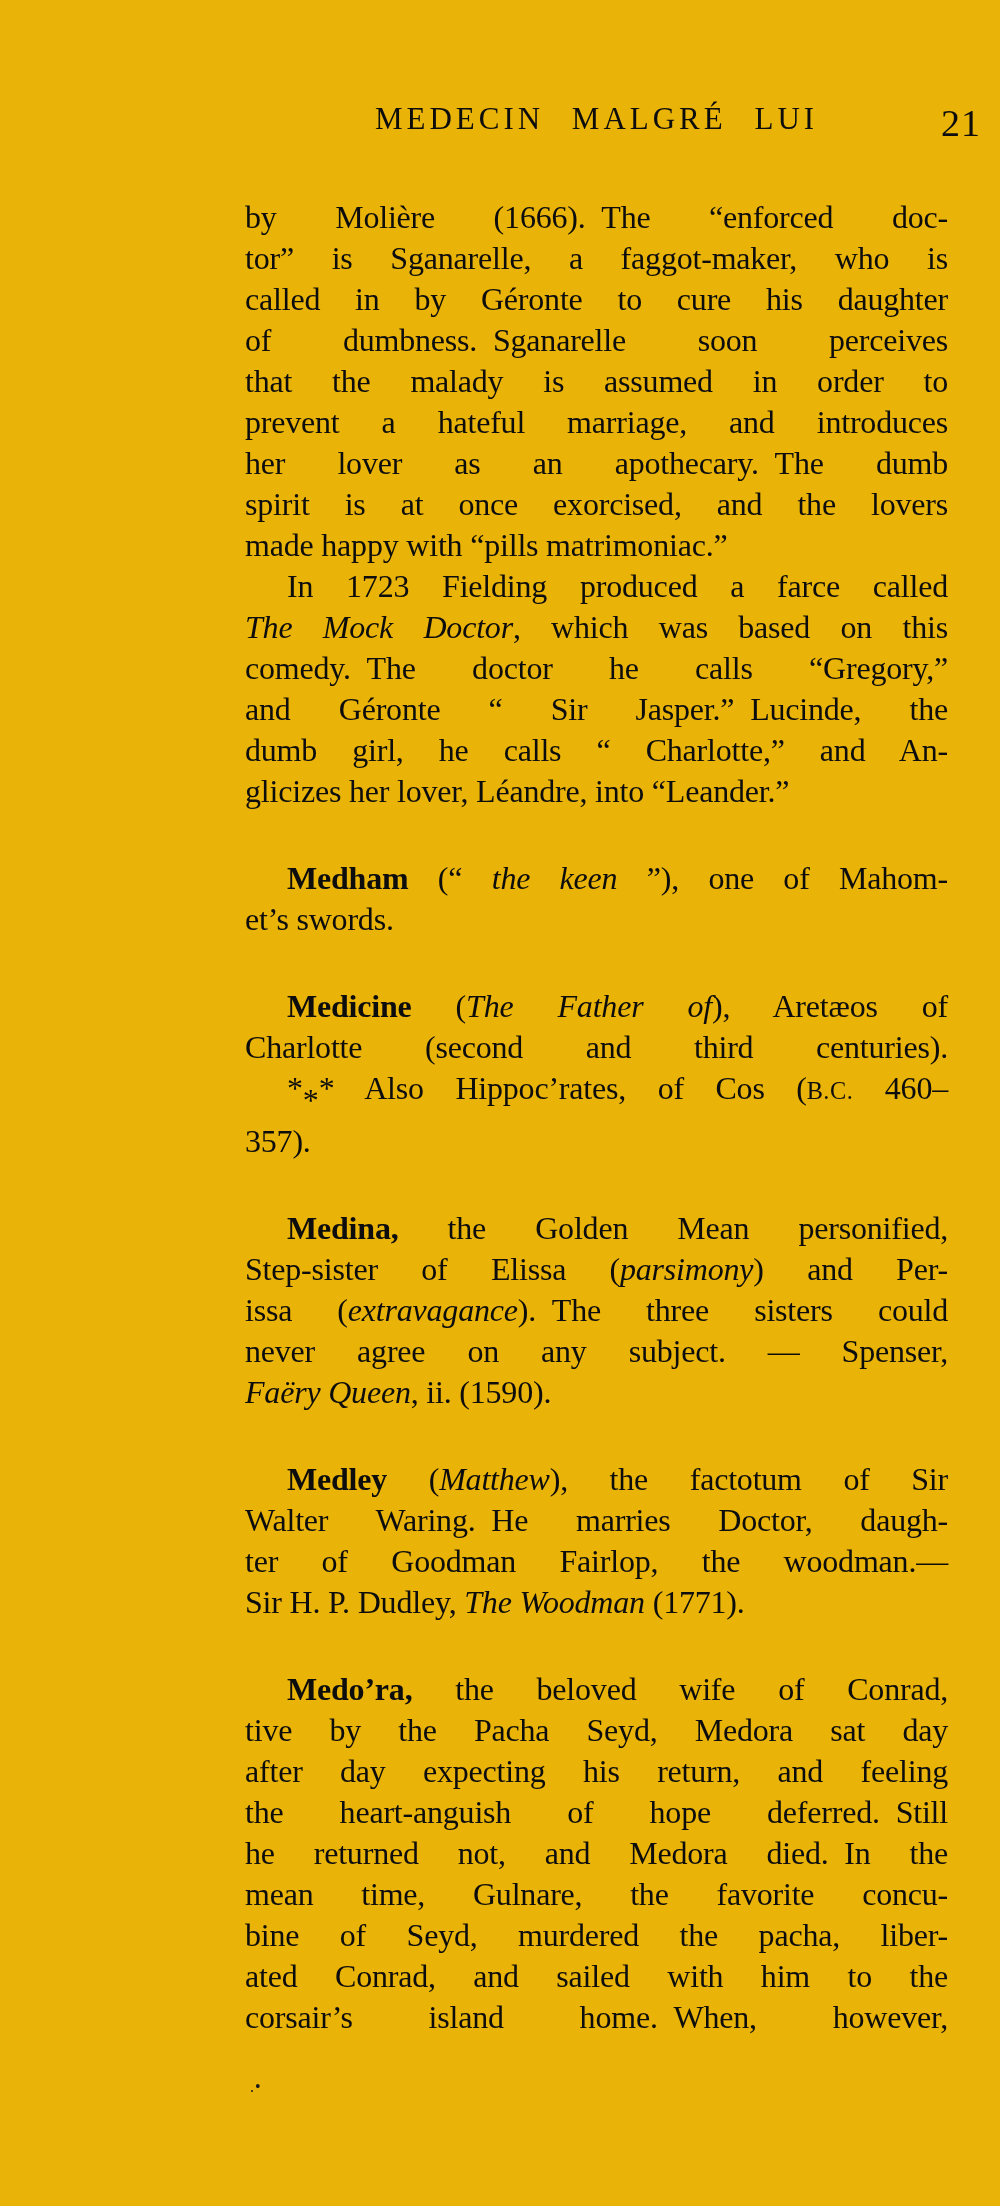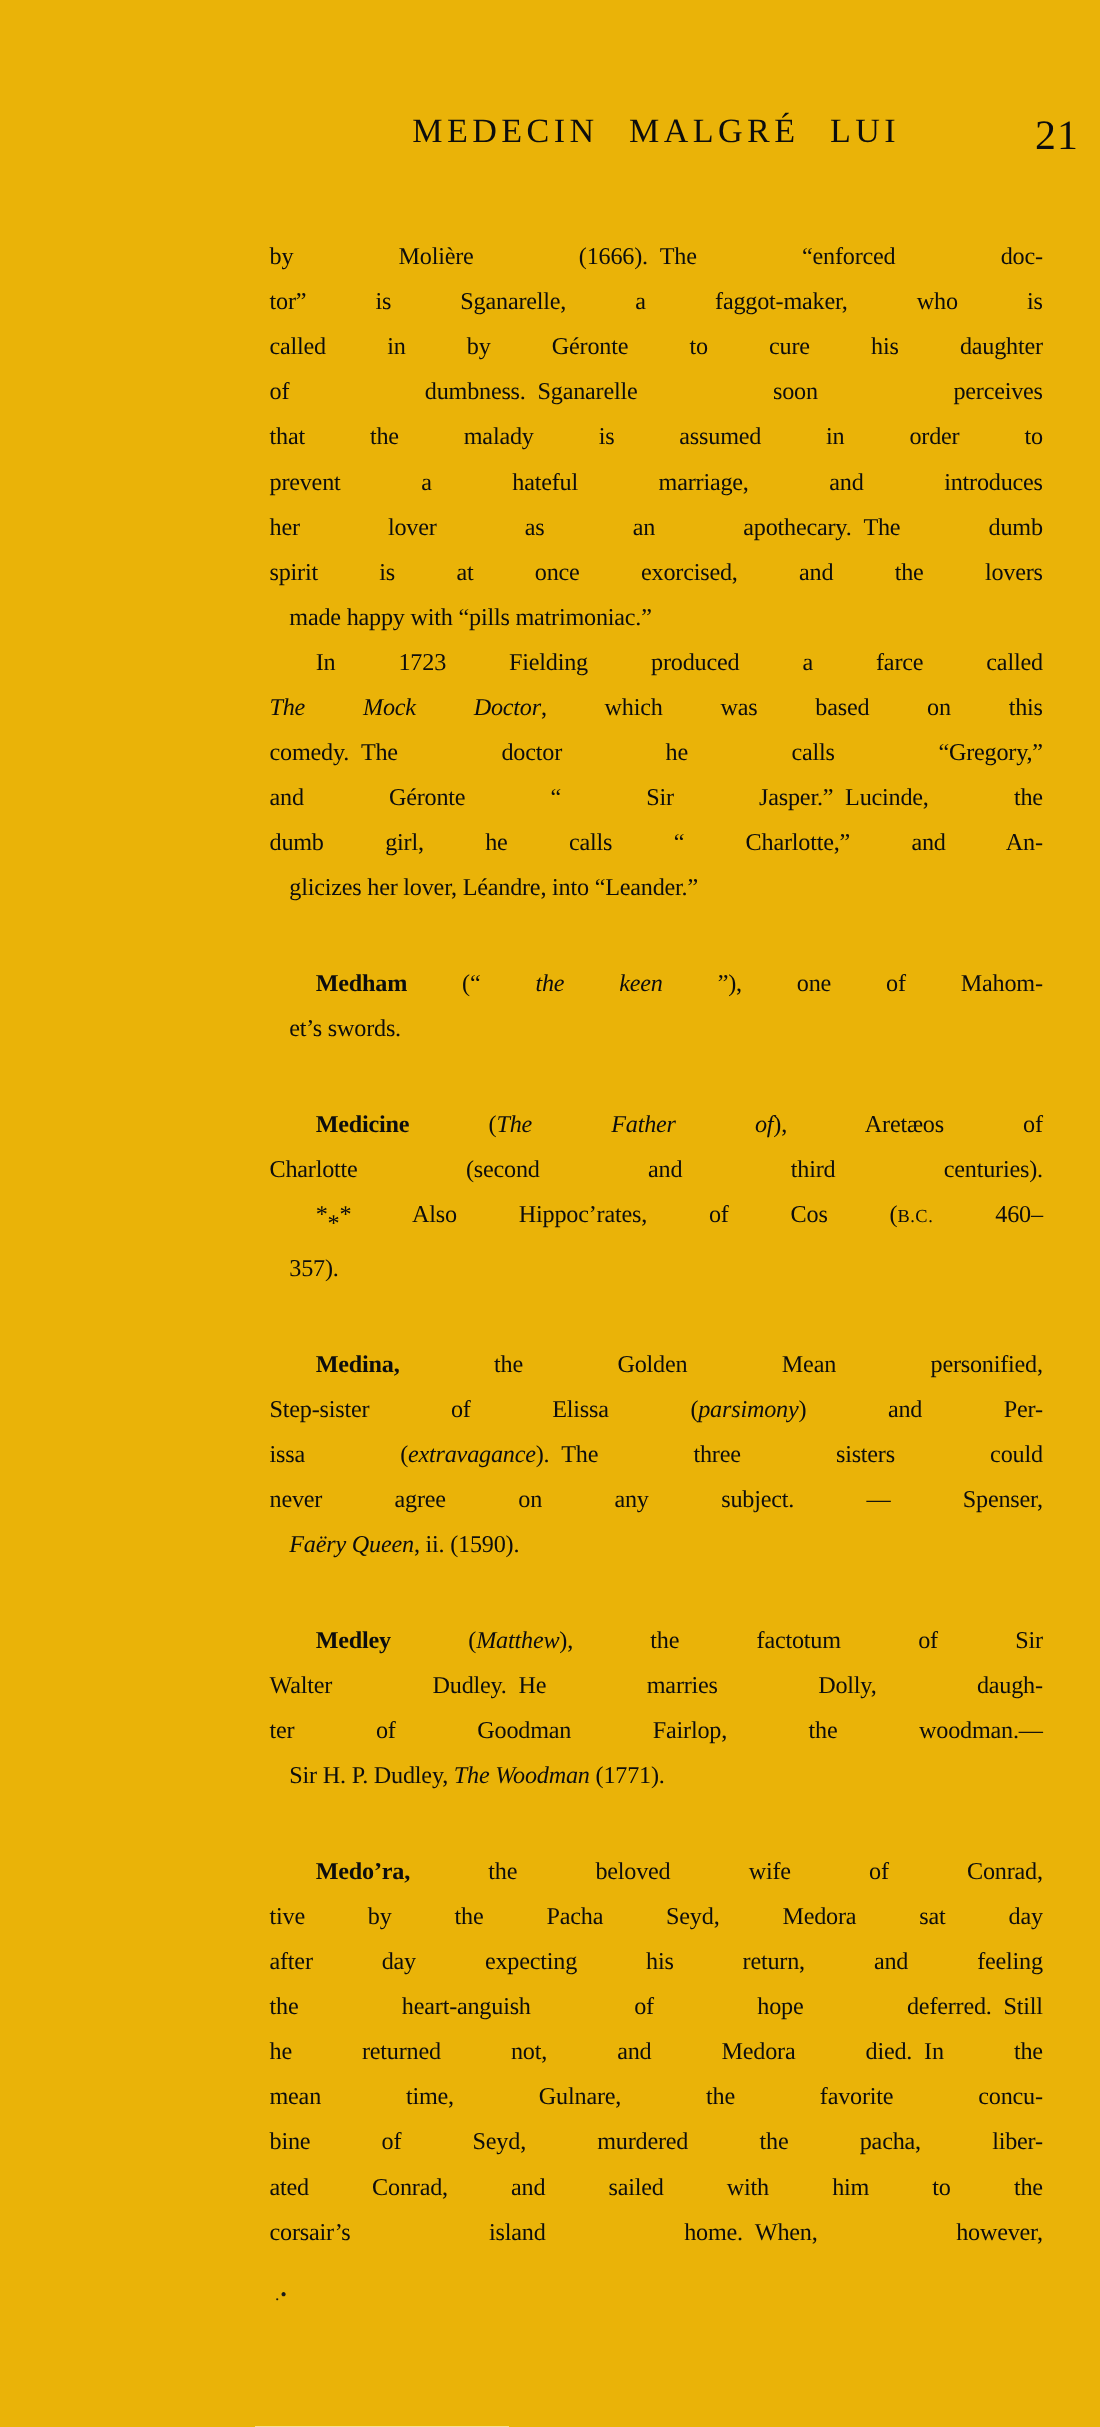--- a/index.html
+++ b/index.html
@@ -31,34 +31,33 @@
   .page-number {
     position: absolute;
     top: 104px;
     left: 941px;
     font-size: 38px;
     line-height: 38px;
     letter-spacing: 1px;
   }
   .text-block {
     position: absolute;
-    top: 212px;
+    top: 197px;
     left: 245px;
     width: 703px;
-    font-size: 22px;
+    font-size: 32px;
     line-height: 41px;
     letter-spacing: -0.2px;
   }
   .line {
     text-align: justify;
     text-align-last: justify;
   }
   .line.no-just {
     text-align-last: left;
-    margin-left: 18px;
   }
   .line.indent {
     text-indent: 42px;
   }
   .line.gap {
     margin-top: 46px;
   }
   .b  { font-weight: bold; }
   .i  { font-style: italic; }
   .sc { font-size: 0.76em; letter-spacing: 0.5px; }
@@ -102,21 +101,21 @@
       <div class="line indent gap"><span class="b">Medicine</span><span> (</span><span class="i">The Father of</span><span>), Aretæos of</span></div>
       <div class="line"><span>Charlotte (second and third centuries).</span></div>
       <div class="line indent"><span>*</span><span class="low">*</span><span>* Also Hippoc’rates, of Cos (</span><span class="sc">B.C.</span><span> 460–</span></div>
       <div class="line no-just"><span>357).</span></div>
       <div class="line indent gap"><span class="b">Medina,</span><span> the Golden Mean personified,</span></div>
       <div class="line"><span>Step-sister of Elissa (</span><span class="i">parsimony</span><span>) and Per-</span></div>
       <div class="line"><span>issa (</span><span class="i">extravagance</span><span>). The three sisters could</span></div>
       <div class="line"><span>never agree on any subject. — Spenser,</span></div>
       <div class="line no-just"><span class="i">Faëry Queen</span><span>, ii. (1590).</span></div>
       <div class="line indent gap"><span class="b">Medley</span><span> (</span><span class="i">Matthew</span><span>), the factotum of Sir</span></div>
-      <div class="line"><span>Walter Dudley. He marries Dolly, daugh-</span></div>
+      <div class="line"><span>Walter Waring. He marries Doctor, daugh-</span></div>
       <div class="line"><span>ter of Goodman Fairlop, the woodman.—</span></div>
       <div class="line no-just"><span>Sir H. P. Dudley, </span><span class="i">The Woodman</span><span> (1771).</span></div>
       <div class="line indent gap"><span class="b">Medo’ra,</span><span> the beloved wife of Conrad,</span></div>
       <div class="line"><span>tive by the Pacha Seyd, Medora sat day</span></div>
       <div class="line"><span>after day expecting his return, and feeling</span></div>
       <div class="line"><span>the heart-anguish of hope deferred. Still</span></div>
       <div class="line"><span>he returned not, and Medora died. In the</span></div>
       <div class="line"><span>mean time, Gulnare, the favorite concu-</span></div>
       <div class="line"><span>bine of Seyd, murdered the pacha, liber-</span></div>
       <div class="line"><span>ated Conrad, and sailed with him to the</span></div>

